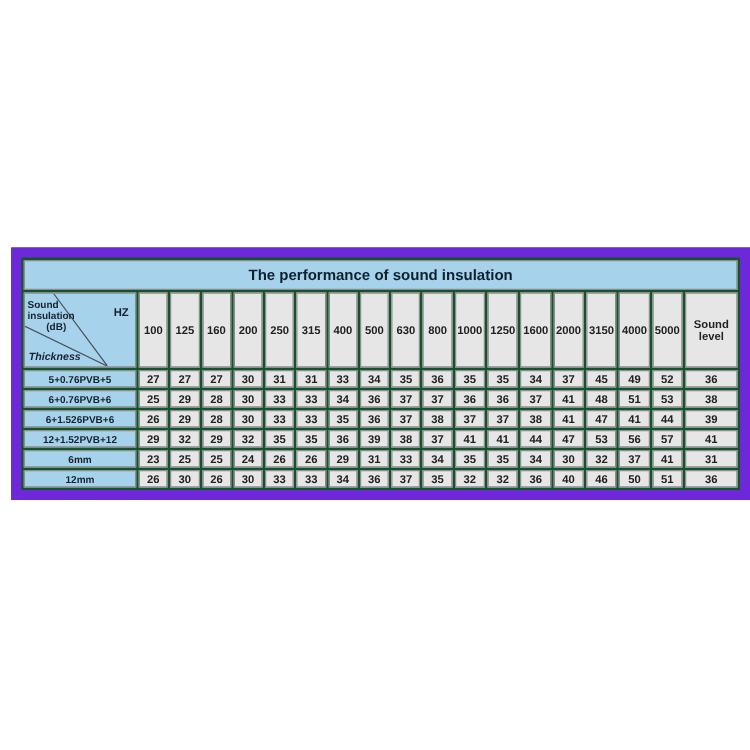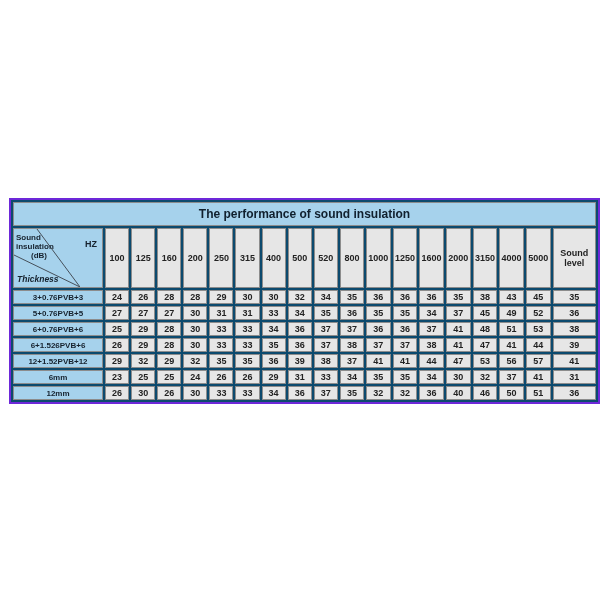--- a/index.html
+++ b/index.html
@@ -3,21 +3,21 @@
 <meta charset="utf-8">
 <style>
   html,body{margin:0;padding:0;}
   body{
     width:600px;height:600px;background:#ffffff;position:relative;
     font-family:"Liberation Sans",sans-serif;
   }
   .tbl-wrap{position:absolute;left:9px;top:198px;}
   table.tbl{
     border-collapse:separate;border-spacing:2px;
-    background:#0c4a6e;border:2px solid #6d28d9;
+    background:#14532d;border:8px solid #6d28d9;
   }
   td{
     border:1px solid #8c8c8c;background:#e6e6e6;
     text-align:center;vertical-align:middle;
     font-weight:bold;font-size:9px;color:#222222;
     padding:0;white-space:nowrap;overflow:hidden;
   }
   td.title{
     background:#a6d2ec;height:22px;font-size:12px;color:#10202e;
   }
@@ -67,53 +67,32 @@
         </td>
 
       <td class="hfreq">100</td>
           <td class="hfreq">125</td>
           <td class="hfreq">160</td>
           <td class="hfreq">200</td>
           <td class="hfreq">250</td>
           <td class="hfreq">315</td>
           <td class="hfreq">400</td>
           <td class="hfreq">500</td>
-          <td class="hfreq">520</td>
+          <td class="hfreq">630</td>
           <td class="hfreq">800</td>
           <td class="hfreq">1000</td>
           <td class="hfreq">1250</td>
           <td class="hfreq">1600</td>
           <td class="hfreq">2000</td>
           <td class="hfreq">3150</td>
           <td class="hfreq">4000</td>
           <td class="hfreq">5000</td>
           <td class="hfreq slevel">Sound level</td>
         </tr>
 
-    <tr>
-          <td class="rlabel">3+0.76PVB+3</td>
-          <td class="dcell">24</td>
-          <td class="dcell">26</td>
-          <td class="dcell">28</td>
-          <td class="dcell">28</td>
-          <td class="dcell">29</td>
-          <td class="dcell">30</td>
-          <td class="dcell">30</td>
-          <td class="dcell">32</td>
-          <td class="dcell">34</td>
-          <td class="dcell">35</td>
-          <td class="dcell">36</td>
-          <td class="dcell">36</td>
-          <td class="dcell">36</td>
-          <td class="dcell">35</td>
-          <td class="dcell">38</td>
-          <td class="dcell">43</td>
-          <td class="dcell">45</td>
-          <td class="dcell slevel">35</td>
-        </tr>
         <tr>
           <td class="rlabel">5+0.76PVB+5</td>
           <td class="dcell">27</td>
           <td class="dcell">27</td>
           <td class="dcell">27</td>
           <td class="dcell">30</td>
           <td class="dcell">31</td>
           <td class="dcell">31</td>
           <td class="dcell">33</td>
           <td class="dcell">34</td>

